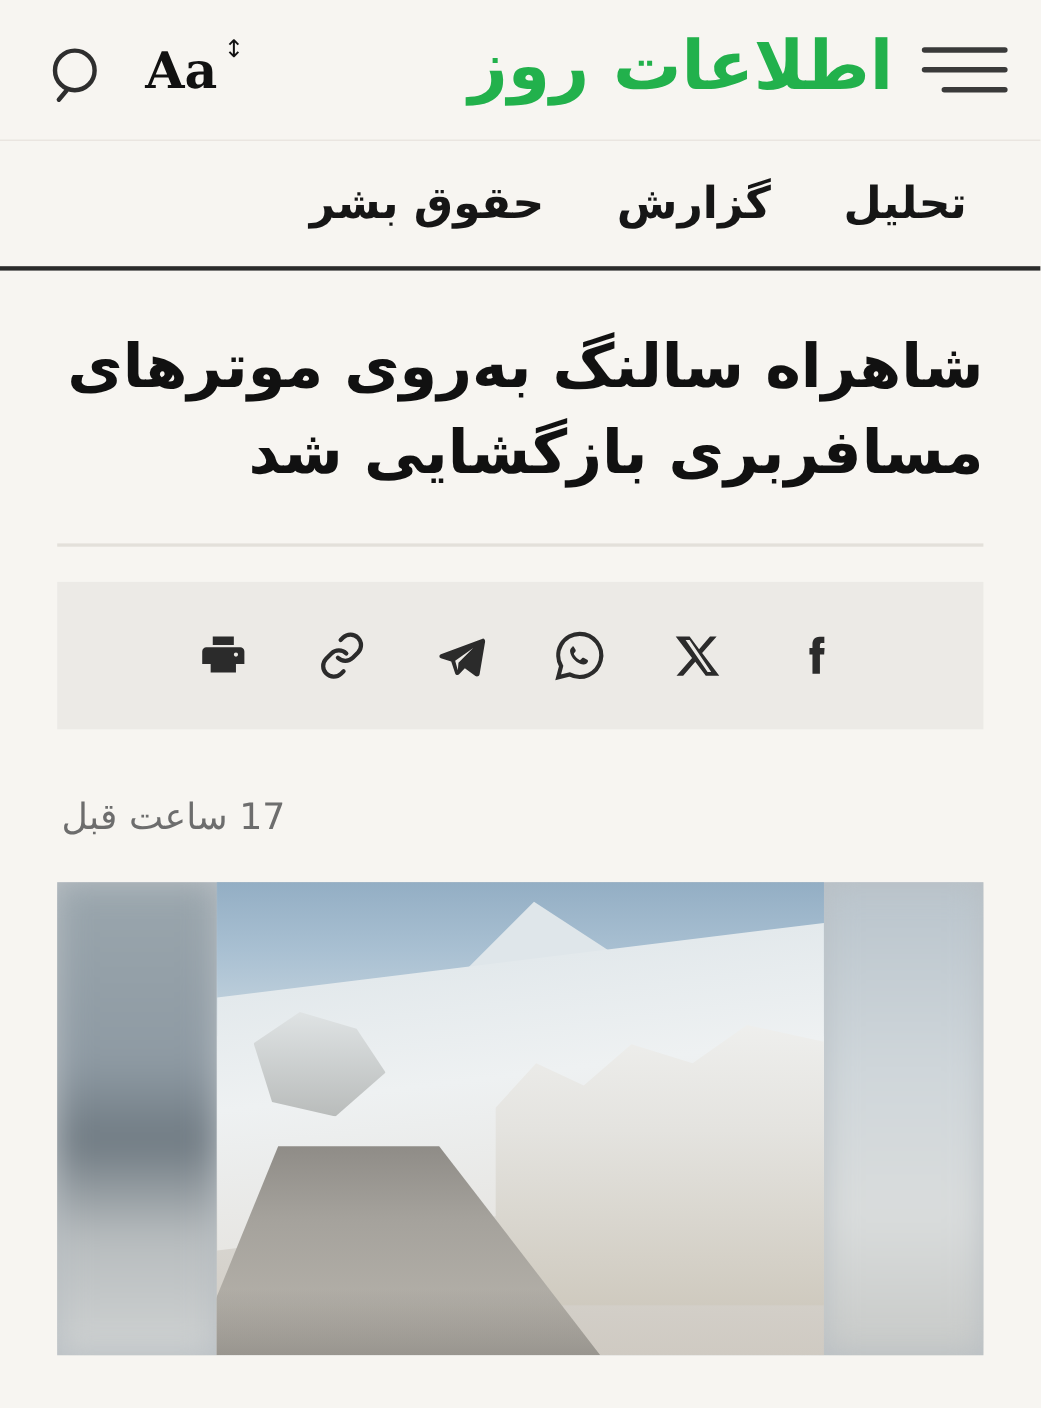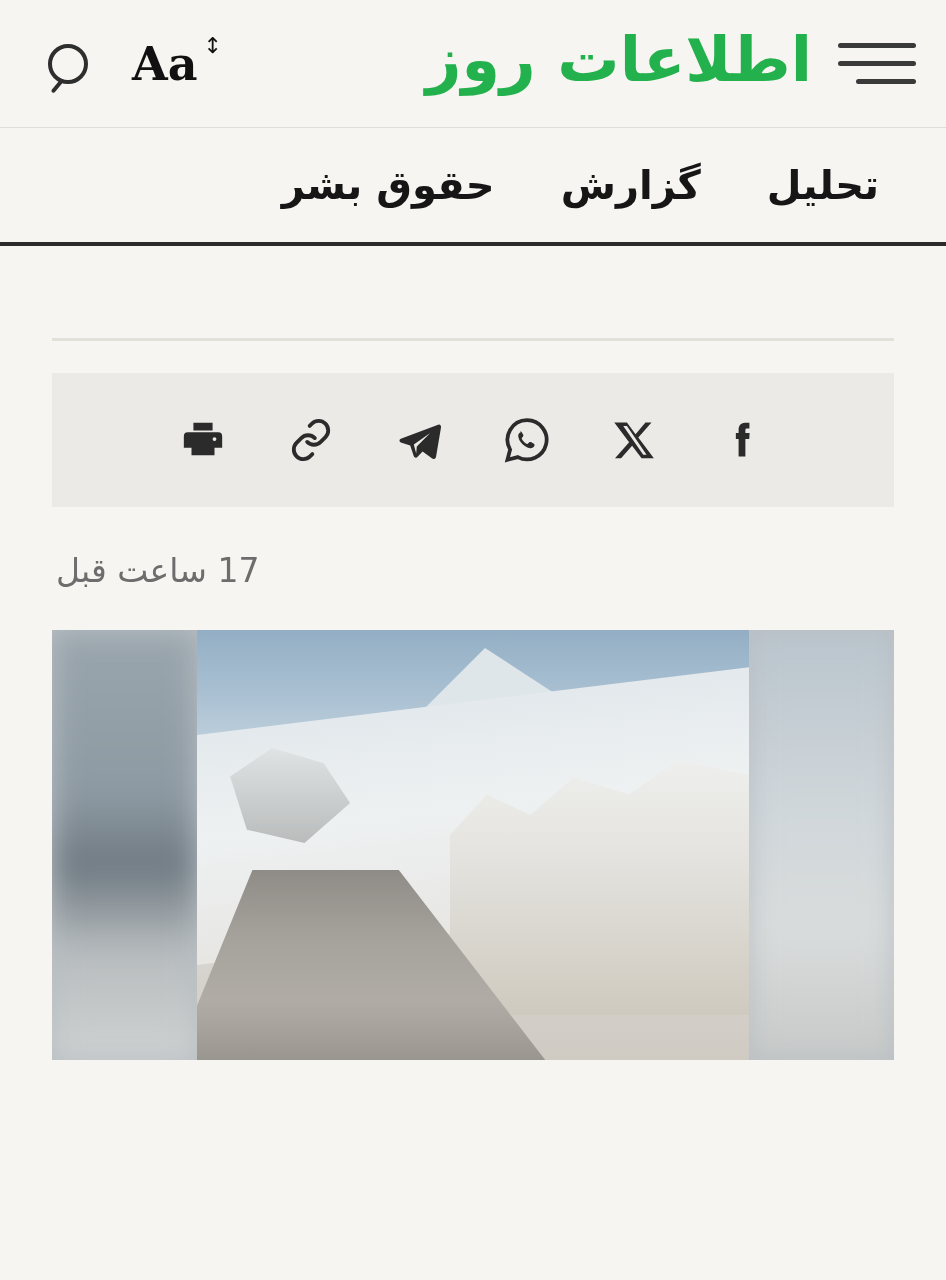--- a/index.html
+++ b/index.html
@@ -154,21 +154,21 @@
   .share-btn {
     width: 60px; height: 60px;
     display: flex; align-items: center; justify-content: center;
     cursor: pointer;
     color: #2b2b2b;
   }
   .share-btn svg { display: block; }
 
   
   .timestamp {
-    margin-top: 44px;
+    margin-top: 60px;
     text-align: left;
     font-size: 33px;
     color: #6d6d6d;
     direction: rtl;
     padding-left: 4px;
   }
 
   
   .hero {
     margin-top: 40px;
@@ -274,20 +274,21 @@
 </div>
 
 <div class="navbar">
   <div class="nav-item">تحلیل</div>
   <div class="nav-item">گزارش</div>
   <div class="nav-item">حقوق بشر</div>
 </div>
 
 <div class="article">
 
+  <h1 class="headline">شاهراه سالنگ به‌روی موترهای مسافربری بازگشایی شد</h1>
 
   <div class="divider"></div>
 
   <div class="share-bar">
 
     <div class="share-btn">
       <svg width="46" height="46" viewBox="0 0 24 24" fill="currentColor" aria-hidden="true">
         <path d="M7 3h10v4H7V3zm-3 5h16a2 2 0 0 1 2 2v6h-4v4H6v-4H2v-6a2 2 0 0 1 2-2zm4 8h8v4H8v-4zm10-5.5a1 1 0 1 0 0 2 1 1 0 0 0 0-2z"></path>
       </svg>
     </div>

